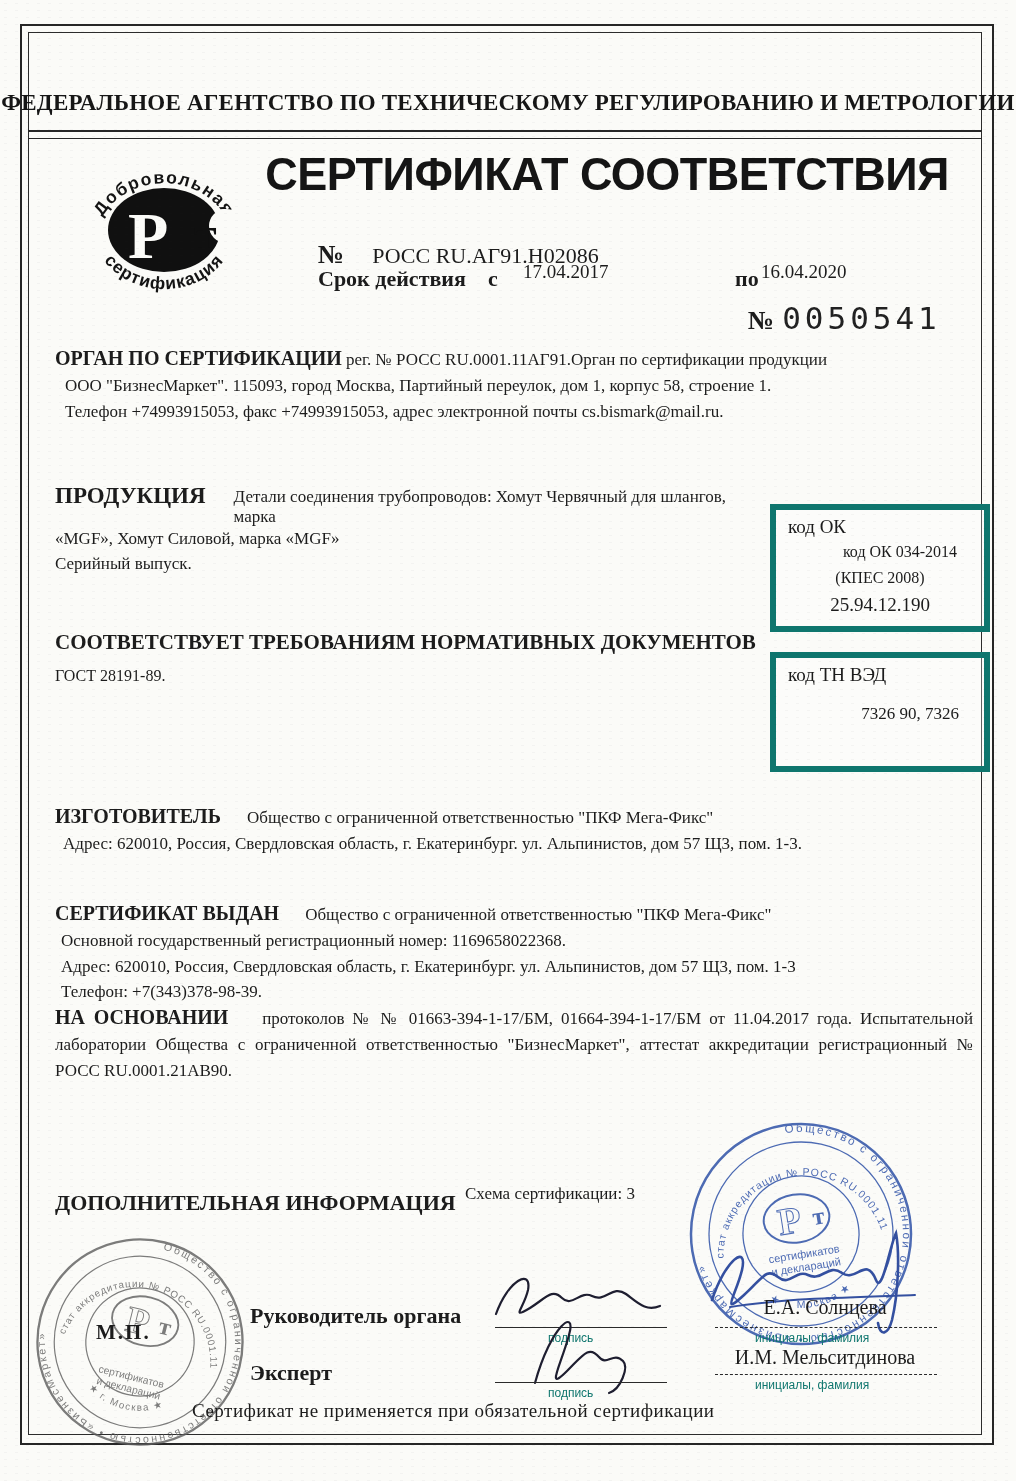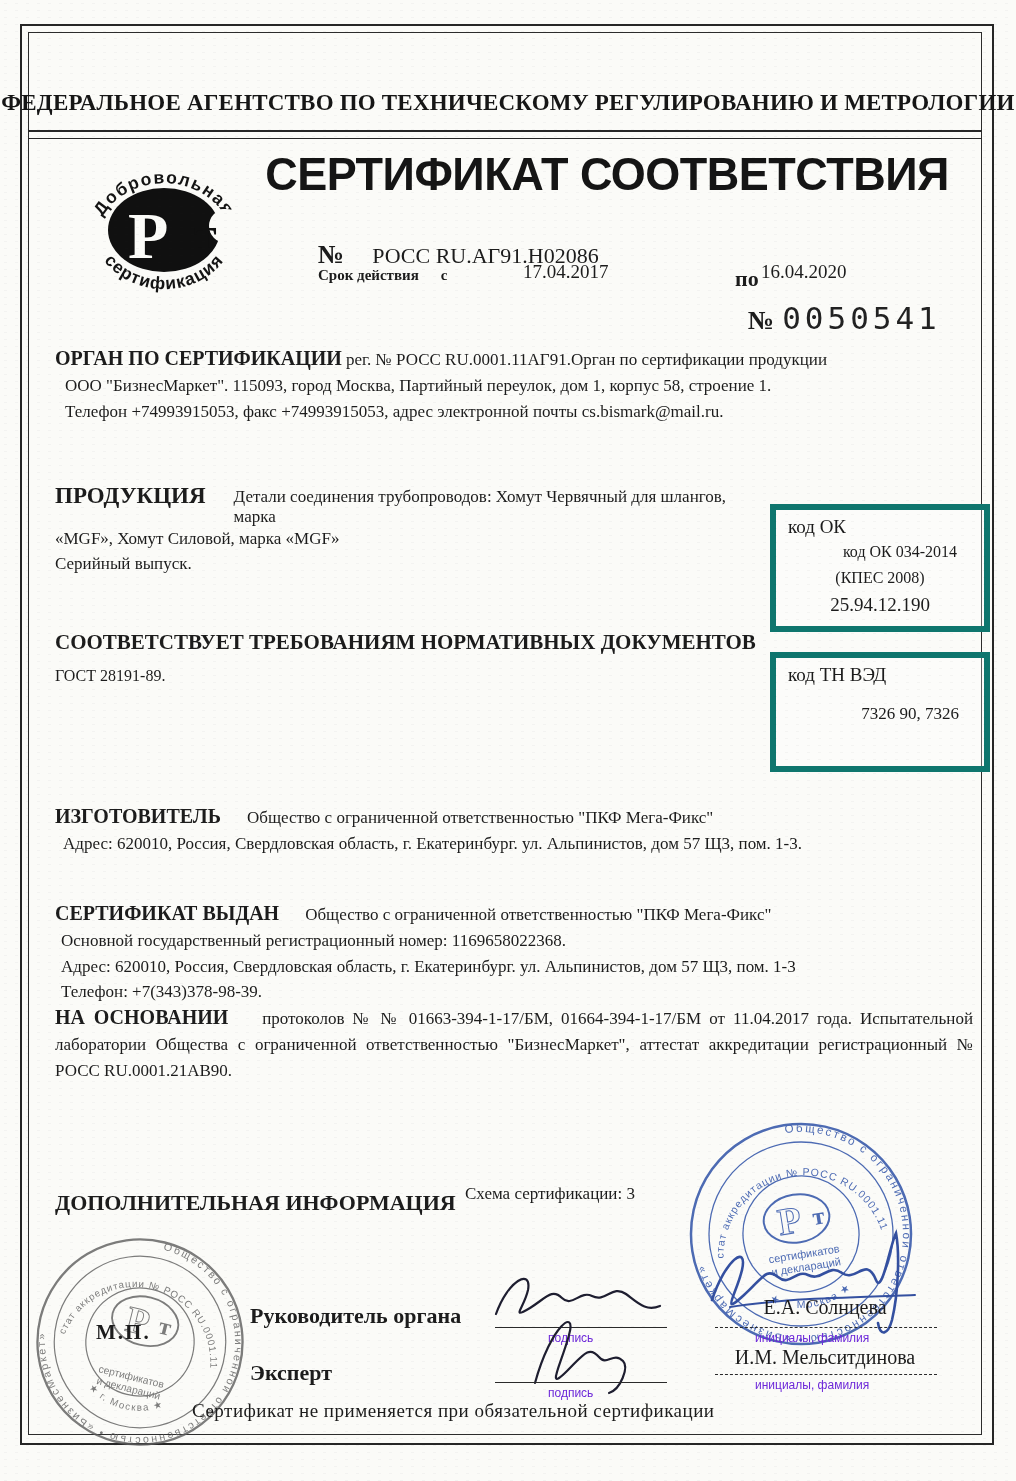--- a/index.html
+++ b/index.html
@@ -12,36 +12,36 @@
   .border-outer{left:20px;top:24px;width:970px;height:1417px;border:2px solid #262626;}
   .border-inner{left:28px;top:32px;width:952px;height:1401px;border:1.5px solid #2c2c2c;}
   .hrule{left:28px;width:954px;height:0;border-top:2px solid #262626;}
   .hrule.thin{border-top-width:1px;}
   .hdr1{left:0;top:46px;width:100%;text-align:center;font-weight:bold;font-size:31px;letter-spacing:2px;word-spacing:10px;color:#161616;}
   .hdr2{left:0;top:90px;width:100%;text-align:center;font-weight:bold;font-size:23px;letter-spacing:0.2px;color:#161616;}
   .title{left:252px;top:148px;width:710px;text-align:center;font-family:"Liberation Sans",sans-serif;font-weight:bold;font-size:45px;letter-spacing:-0.5px;transform:scaleY(1.04);color:#151515;}
   .numrow{left:318px;top:240px;font-size:22px;}
   .numrow .no{font-weight:bold;font-size:26px;margin-right:28px;}
   .validrow{left:318px;top:266px;}
-  .validrow .lbl{font-weight:bold;font-size:15px;}
+  .validrow .lbl{font-weight:bold;font-size:22px;}
   .d1{left:523px;top:261px;font-size:19px;}
   .po{left:735px;top:266px;font-weight:bold;font-size:22px;}
   .d2{left:761px;top:261px;font-size:19px;}
   .blank{left:748px;top:300px;font-size:26px;font-weight:bold;}
   .blank .digits{font-family:"DejaVu Sans Mono",monospace;font-weight:normal;font-size:31px;letter-spacing:4px;margin-left:8px;color:#222;}
   .sec{line-height:1.5;}
   .sec b{font-size:20px;}
   .t17{font-size:17px;}
   .t16{font-size:16px;}
   .codebox{border:6px solid #0f766e;background:rgba(255,255,255,0.25);}
   .codebox .cb-label{position:absolute;left:12px;top:6px;font-size:19px;}
   .cb-center{position:absolute;left:0;width:100%;text-align:center;}
   .sig-line{border-top:1.5px solid #2a2a2a;height:0;}
   .sig-line.dd{border-top:1.5px dashed #2a2a2a;}
-  .caption{font-family:"Liberation Sans",sans-serif;font-size:12px;color:#6d28d9;}
+  .caption{font-family:"Liberation Sans",sans-serif;font-size:12px;color:#0f766e;}
   .stamp{pointer-events:none;}
   .mp{font-weight:bold;font-size:21px;letter-spacing:2px;}
   .disclaimer{font-size:19px;letter-spacing:0.5px;}
   .imprint{left:0;top:1449px;width:100%;text-align:center;font-family:"Liberation Sans",sans-serif;font-size:9.5px;color:#3a3a3a;}
 </style>
 </head>
 <body>
 
 <div class="page">
 

